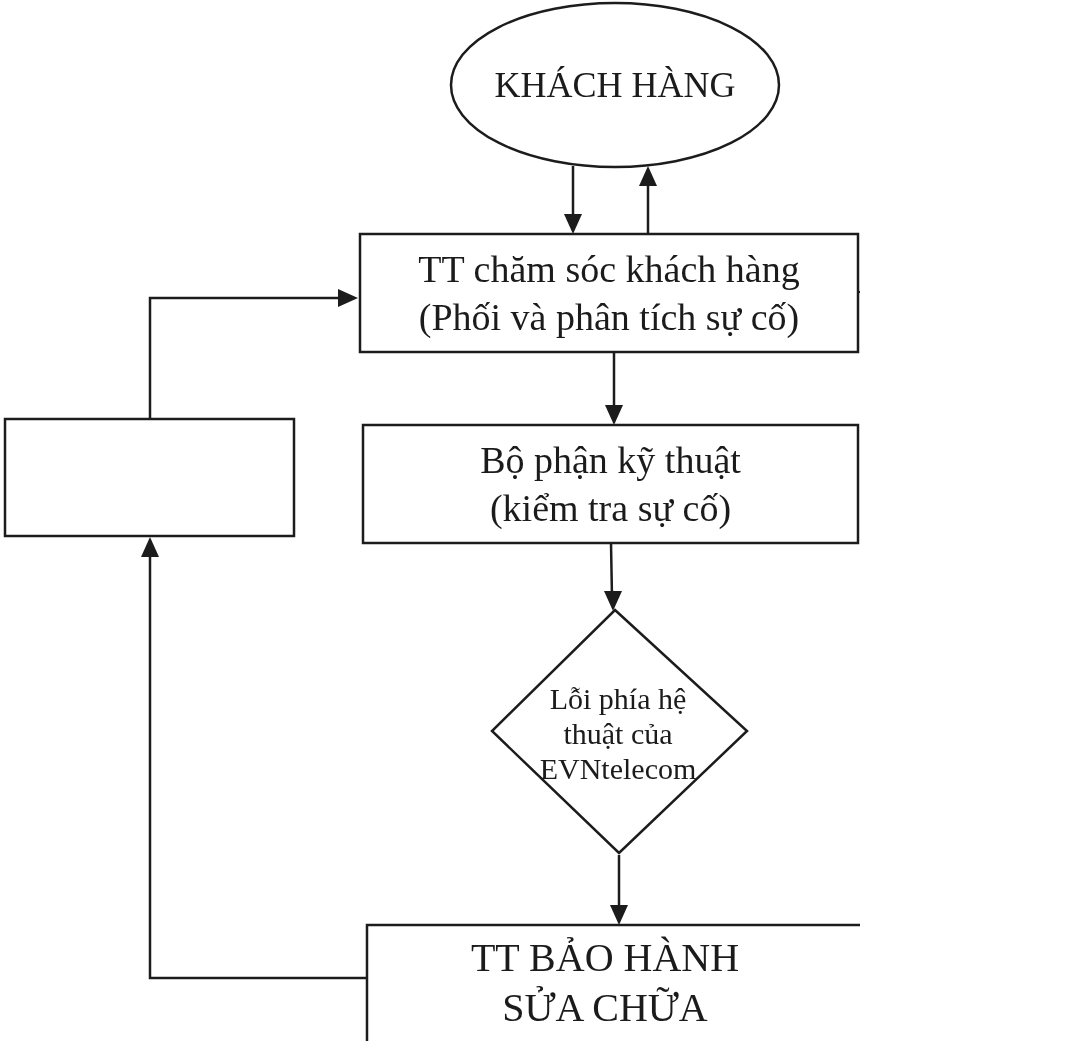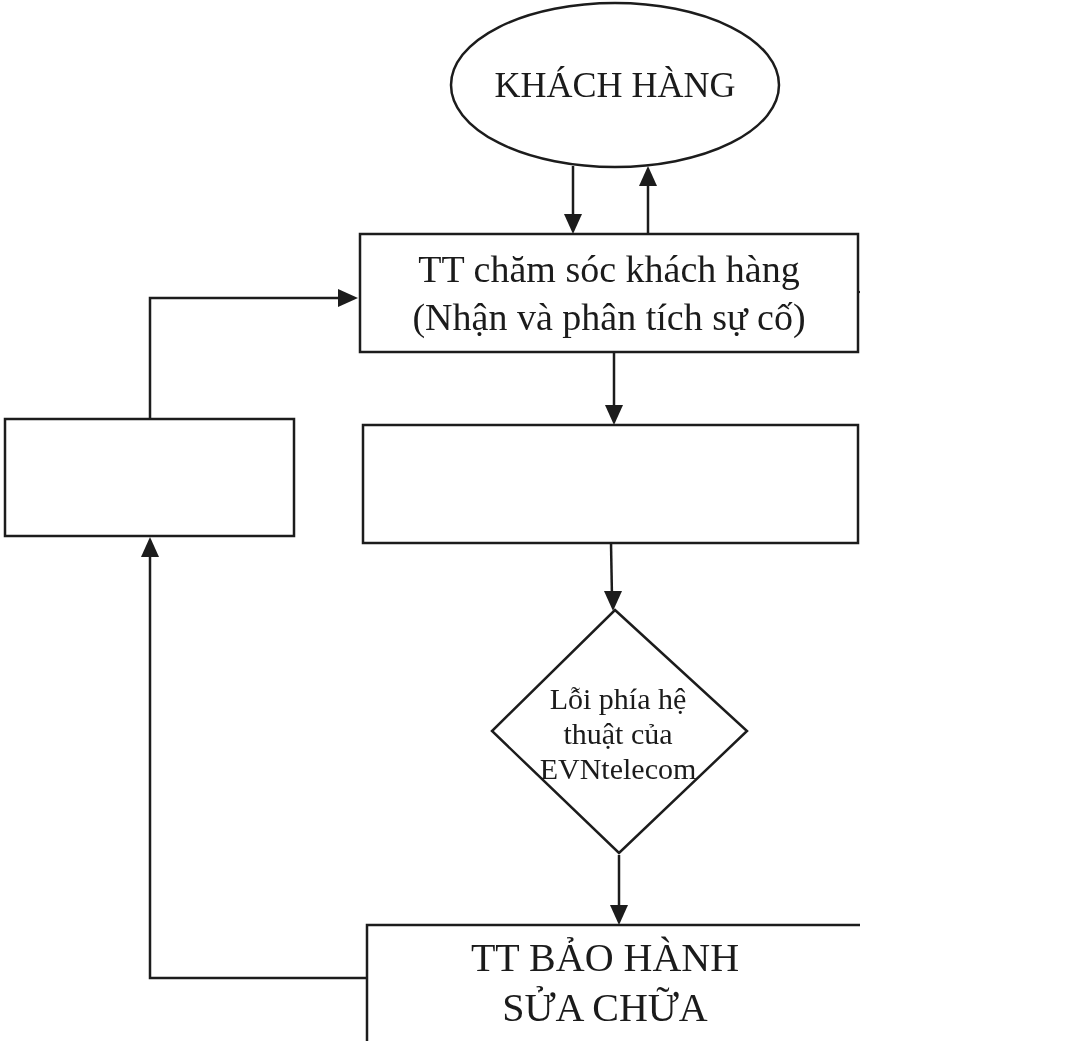--- a/index.html
+++ b/index.html
@@ -53,23 +53,25 @@
     <polyline class="edge" points="150,419 150,298 345,298"></polyline>
     <polygon class="head" points="358,298 338,289 338,307"></polygon>
 
     <polyline class="edge" points="863,980 1072,980 1072,292 870,292"></polyline>
     <polygon class="head" points="857,292 877,283 877,301"></polygon>
   </svg>
 
   <div class="label" style="left:452px; top:2px; width:326px; height:166px; font-size:36px;">KHÁCH HÀNG</div>
 
   <div class="label" style="left:360px; top:234px; width:498px; height:118px; font-size:38px; line-height:48px;">TT chăm sóc khách hàng
-(Nhận và phân tích sự cố)</div>
+(Phối và phân tích sự cố)</div>
 
 
+  <div class="label" style="left:363px; top:425px; width:495px; height:118px; font-size:38px; line-height:48px;">Bộ phận kỹ thuật
+(kiểm tra sự cố)</div>
 
   <div class="label" style="left:488px; top:618px; width:260px; height:230px; font-size:30px; line-height:35px;">Lỗi phía hệ
 thuật của
 EVNtelecom</div>
 
   <div class="label" style="left:357px; top:925px; width:496px; height:116px; font-size:40px; line-height:50px;border-radius:31px;">TT BẢO HÀNH
 SỬA CHỮA</div>
 
 </div>
 

